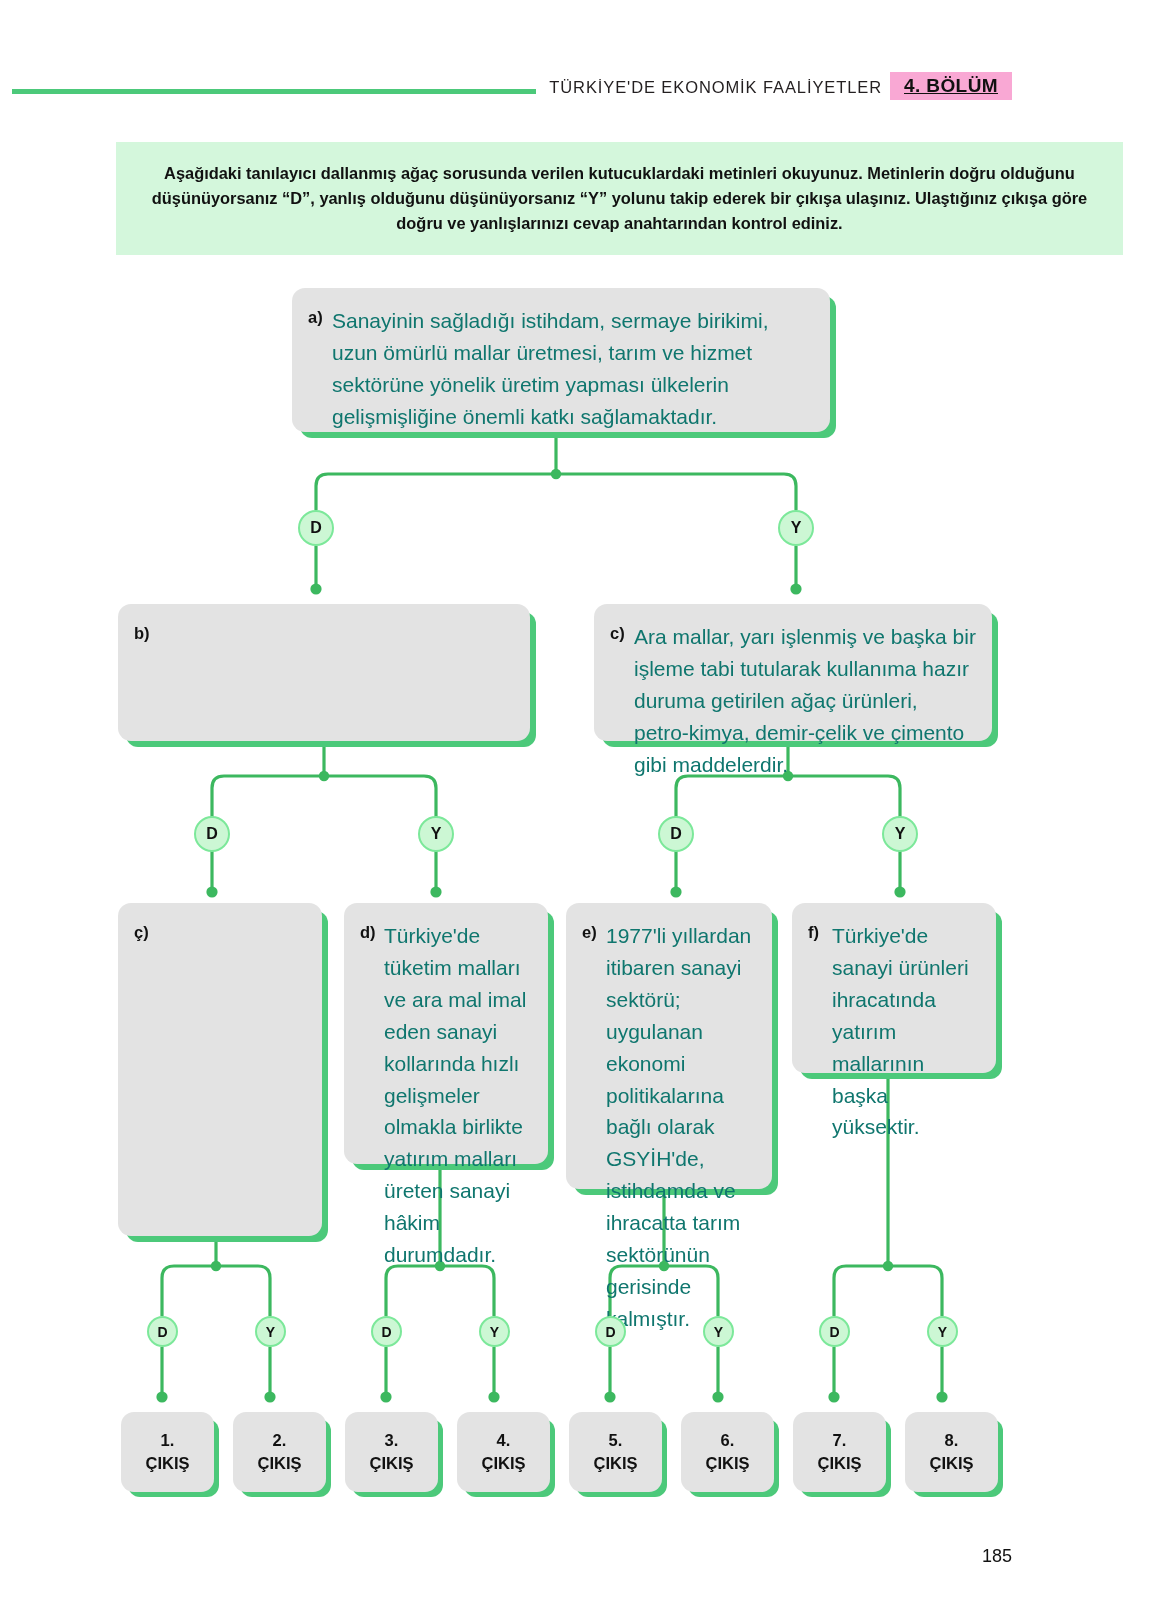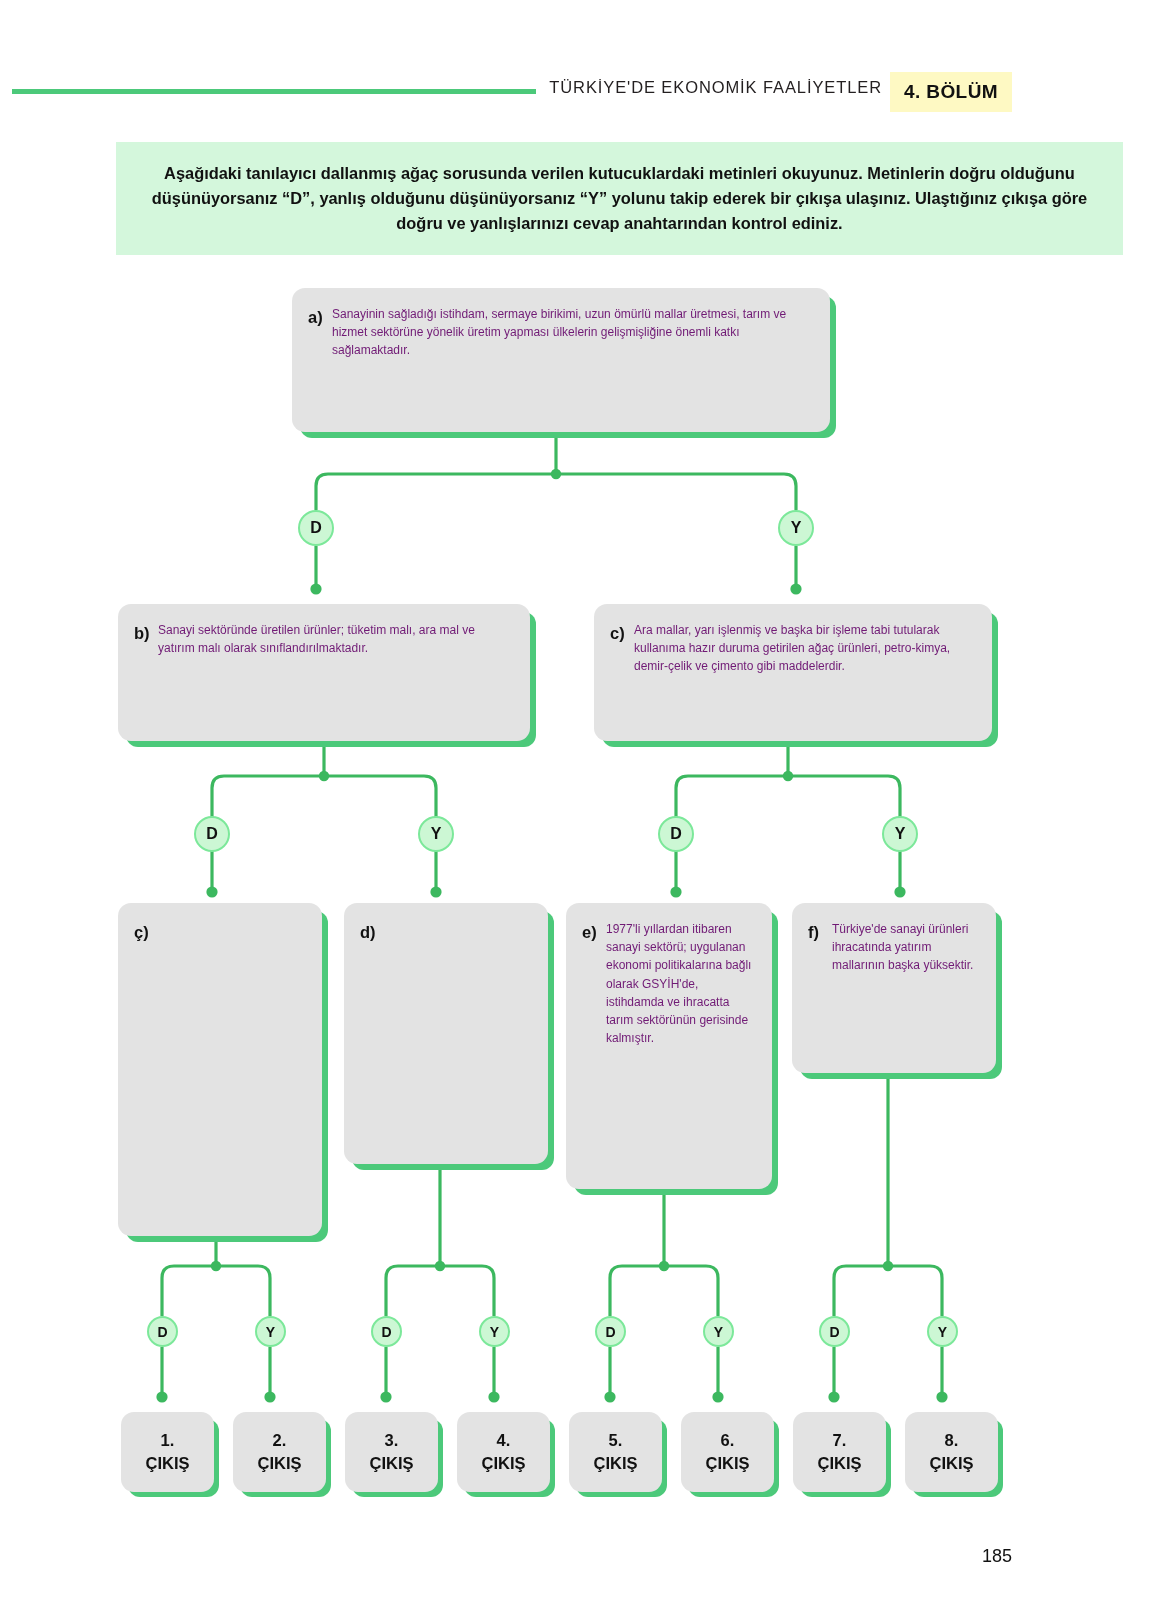--- a/index.html
+++ b/index.html
@@ -41,29 +41,30 @@
     font-size: 16.5px;
     letter-spacing: 0.9px;
     color: #231f20;
     font-family: "Liberation Sans", sans-serif;
   }
   #header-chapter {
     position: absolute;
     left: 890px;
     top: 0px;
     width: 122px;
-    height: 40px;
-    background: #fef9c3;
+    height: 28px;
+    background: #f9a8d4;
     display: flex;
     align-items: center;
     justify-content: center;
     font-size: 19px;
     font-weight: bold;
     letter-spacing: 0.4px;
     color: #111;
+    text-decoration: underline;
   }
 
   
   #instruction-box {
     position: absolute;
     left: 116px;
     top: 142px;
     width: 1007px;
     height: 113px;
     background: #d4f7dc;
@@ -105,23 +106,23 @@
   }
   .node-letter {
     font-size: 16.5px;
     font-weight: bold;
     line-height: 1.52;
     flex: 0 0 auto;
     width: 24px;
     color: #111;
   }
   .node-text {
-    font-size: 12px;
+    font-size: 21px;
     line-height: 1.52;
-    color: #701a75;
+    color: #0f766e;
     flex: 1 1 auto;
   }
 
   #box-a  { left: 292px; top: 288px;  width: 538px; height: 144px; }
   #box-b  { left: 118px; top: 604px;  width: 412px; height: 137px; }
   #box-c  { left: 594px; top: 604px;  width: 398px; height: 137px; }
   #box-c1 { left: 118px; top: 903px;  width: 204px; height: 333px; }
   #box-d  { left: 344px; top: 903px;  width: 204px; height: 261px; }
   #box-e  { left: 566px; top: 903px;  width: 206px; height: 286px; }
   #box-f  { left: 792px; top: 903px;  width: 204px; height: 170px; }
@@ -274,34 +275,34 @@
   </g>
 </svg>
 
 <div class="node-box" id="box-a">
   <span class="node-letter">a)</span>
   <span class="node-text">Sanayinin sağladığı istihdam, sermaye birikimi, uzun ömürlü mallar üretmesi, tarım ve hizmet sektörüne yönelik üretim yapması ülkelerin gelişmişliğine önemli katkı sağlamaktadır.</span>
 </div>
 
 <div class="node-box" id="box-b">
   <span class="node-letter">b)</span>
-  <span class="node-text">Sanayi sektöründe üretilen ürünler; tüketim malı, ara mal ve yatırım malı olarak sınıflandırılmaktadır.</span>
 </div>
 
 <div class="node-box" id="box-c">
   <span class="node-letter">c)</span>
   <span class="node-text">Ara mallar, yarı işlenmiş ve başka bir işleme tabi tutularak kullanıma hazır duruma getirilen ağaç ürünleri, petro-kimya, demir-çelik ve çimento gibi maddelerdir.</span>
 </div>
 
 <div class="node-box" id="box-c1">
   <span class="node-letter">ç)</span>
 </div>
 
 <div class="node-box" id="box-d">
   <span class="node-letter">d)</span>
+  <span class="node-text">Türkiye'de tüketim malları ve ara mal imal eden sanayi kollarında hızlı gelişmeler olmakla birlikte yatırım malları üreten sanayi hâkim durumdadır.</span>
 </div>
 
 <div class="node-box" id="box-e">
   <span class="node-letter">e)</span>
   <span class="node-text">1977'li yıllardan itibaren sanayi sektörü; uygulanan ekonomi politikalarına bağlı olarak GSYİH'de, istihdamda ve ihracatta tarım sektörünün gerisinde kalmıştır.</span>
 </div>
 
 <div class="node-box" id="box-f">
   <span class="node-letter">f)</span>
   <span class="node-text">Türkiye'de sanayi ürünleri ihracatında yatırım mallarının başka yüksektir.</span>

